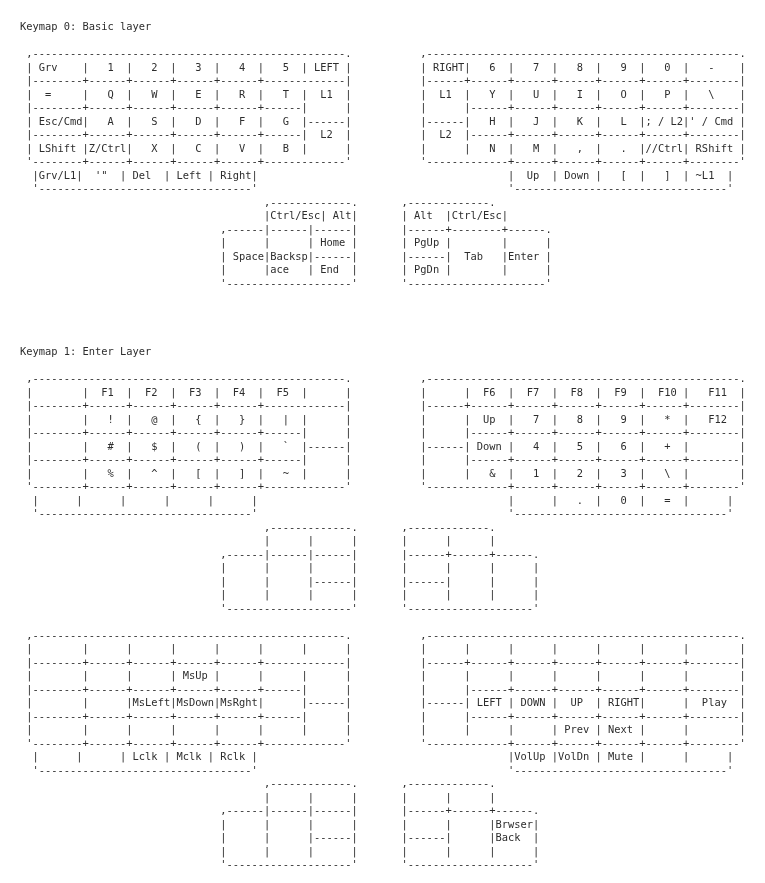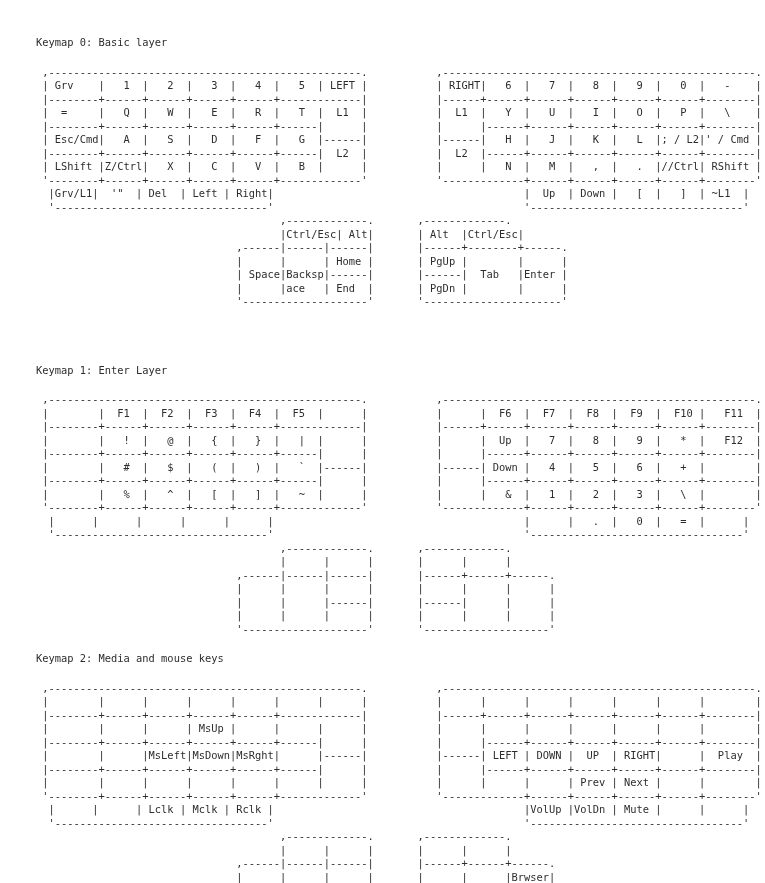--- a/index.html
+++ b/index.html
@@ -13,21 +13,21 @@
     overflow: hidden;
   }
   .doc {
     padding: 20px 0 0 20px;
   }
   .km-title, .km-art {
     font-family: "DejaVu Sans Mono", "Liberation Mono", monospace;
     font-size: 10.4px;
     line-height: 13.5px;
     color: #2d2d2d;
-    margin: 16px;
+    margin: 0;
     white-space: pre;
     letter-spacing: 0;
   }
   .km-title {
     height: 13.5px;
   }
   .km-art {
     margin-top: 13.5px; 
   }
   .km-section-0 { margin-bottom: 55px; }
@@ -77,21 +77,20 @@
                                        ,-------------.       ,-------------.
                                        |      |      |       |      |      |
                                 ,------|------|------|       |------+------+------.
                                 |      |      |      |       |      |      |      |
                                 |      |      |------|       |------|      |      |
                                 |      |      |      |       |      |      |      |
                                 '--------------------'       '--------------------'</pre>
   </section>
 
   <section class="km-section-2">
-    <div class="km-title">Keymap 2: Media and mouse keys</div>
     <pre class="km-art"> ,--------------------------------------------------.           ,--------------------------------------------------.
  |        |      |      |      |      |      |      |           |      |      |      |      |      |      |        |
  |--------+------+------+------+------+-------------|           |------+------+------+------+------+------+--------|
  |        |      |      | MsUp |      |      |      |           |      |      |      |      |      |      |        |
  |--------+------+------+------+------+------|      |           |      |------+------+------+------+------+--------|
  |        |      |MsLeft|MsDown|MsRght|      |------|           |------| LEFT | DOWN |  UP  | RIGHT|      |  Play  |
  |--------+------+------+------+------+------|      |           |      |------+------+------+------+------+--------|
  |        |      |      |      |      |      |      |           |      |      |      | Prev | Next |      |        |
  '--------+------+------+------+------+-------------'           '-------------+------+------+------+------+--------'
   |      |      | Lclk | Mclk | Rclk |                                        |VolUp |VolDn | Mute |      |      |

